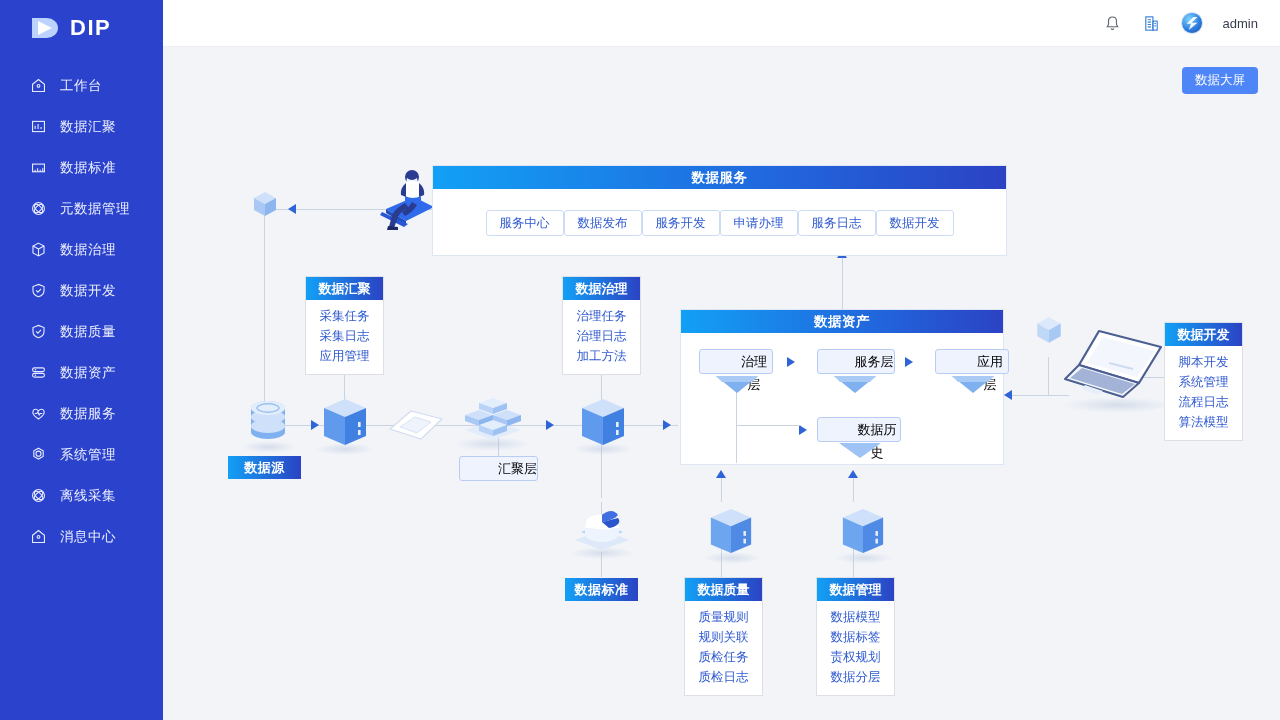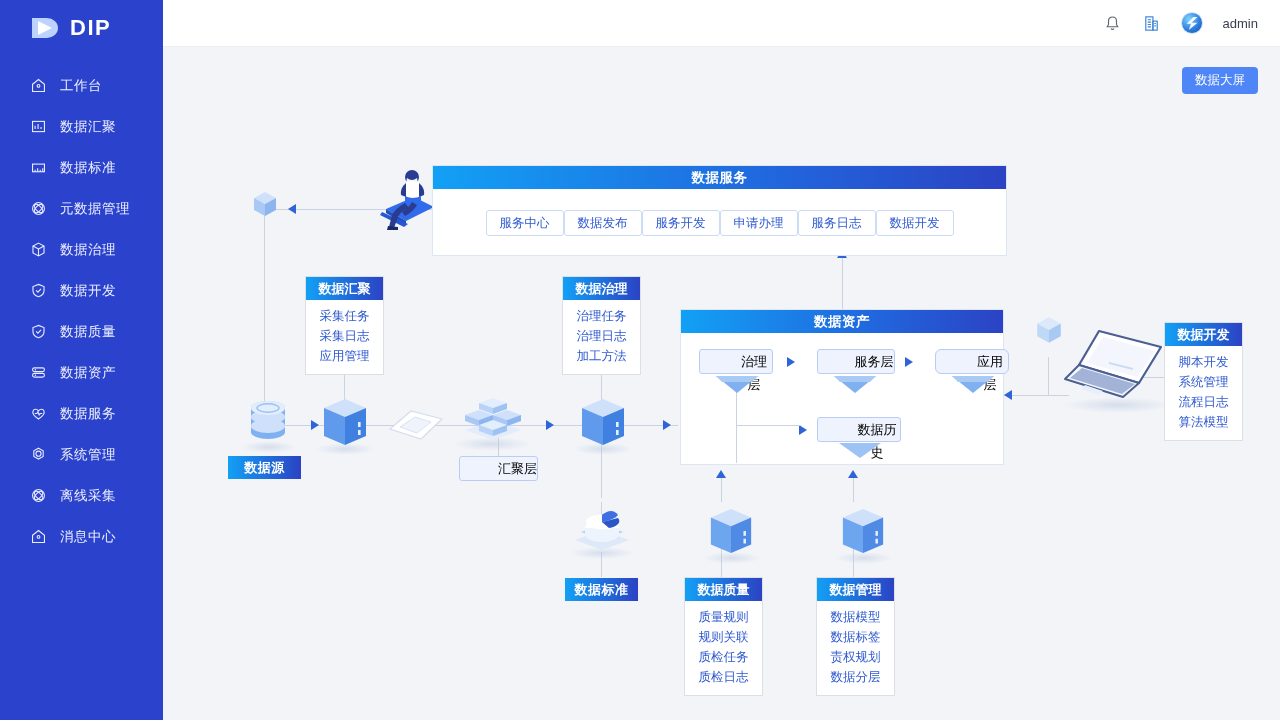--- a/index.html
+++ b/index.html
@@ -476,21 +476,21 @@
           <button class="svc-btn">数据开发</button>
         </div>
       </div>
 
       <div class="panel" style="left:517px; top:262px; width:324px; height:156px;">
         <div class="panel-head">数据资产</div>
         <div class="panel-body" style="position:relative; height:131px; padding:0;">
 
           <div class="chip" style="left:18px; top:16px; width:74px;">治理层</div>
           <div class="chip" style="left:136px; top:16px; width:78px;text-align:center;">服务层</div>
-          <div class="chip" style="left:254px; top:16px; width:74px;border-radius:6px;">应用层</div>
+          <div class="chip" style="left:254px; top:16px; width:74px;">应用层</div>
           <div class="chip" style="left:136px; top:84px; width:84px;">数据历史</div>
 
           <div class="arw r" style="left:106px; top:24px;"></div>
           <div class="arw r" style="left:224px; top:24px;"></div>
           <div class="arw r" style="left:118px; top:92px;"></div>
           <div class="line h" style="left:55px; top:92px; width:65px;"></div>
           <div class="line v" style="left:55px; top:56px; height:37px;"></div>
           <div class="line v" style="left:55px; top:92px; height:38px;"></div>
 
           <div class="ill" style="left:33px; top:40px;">

